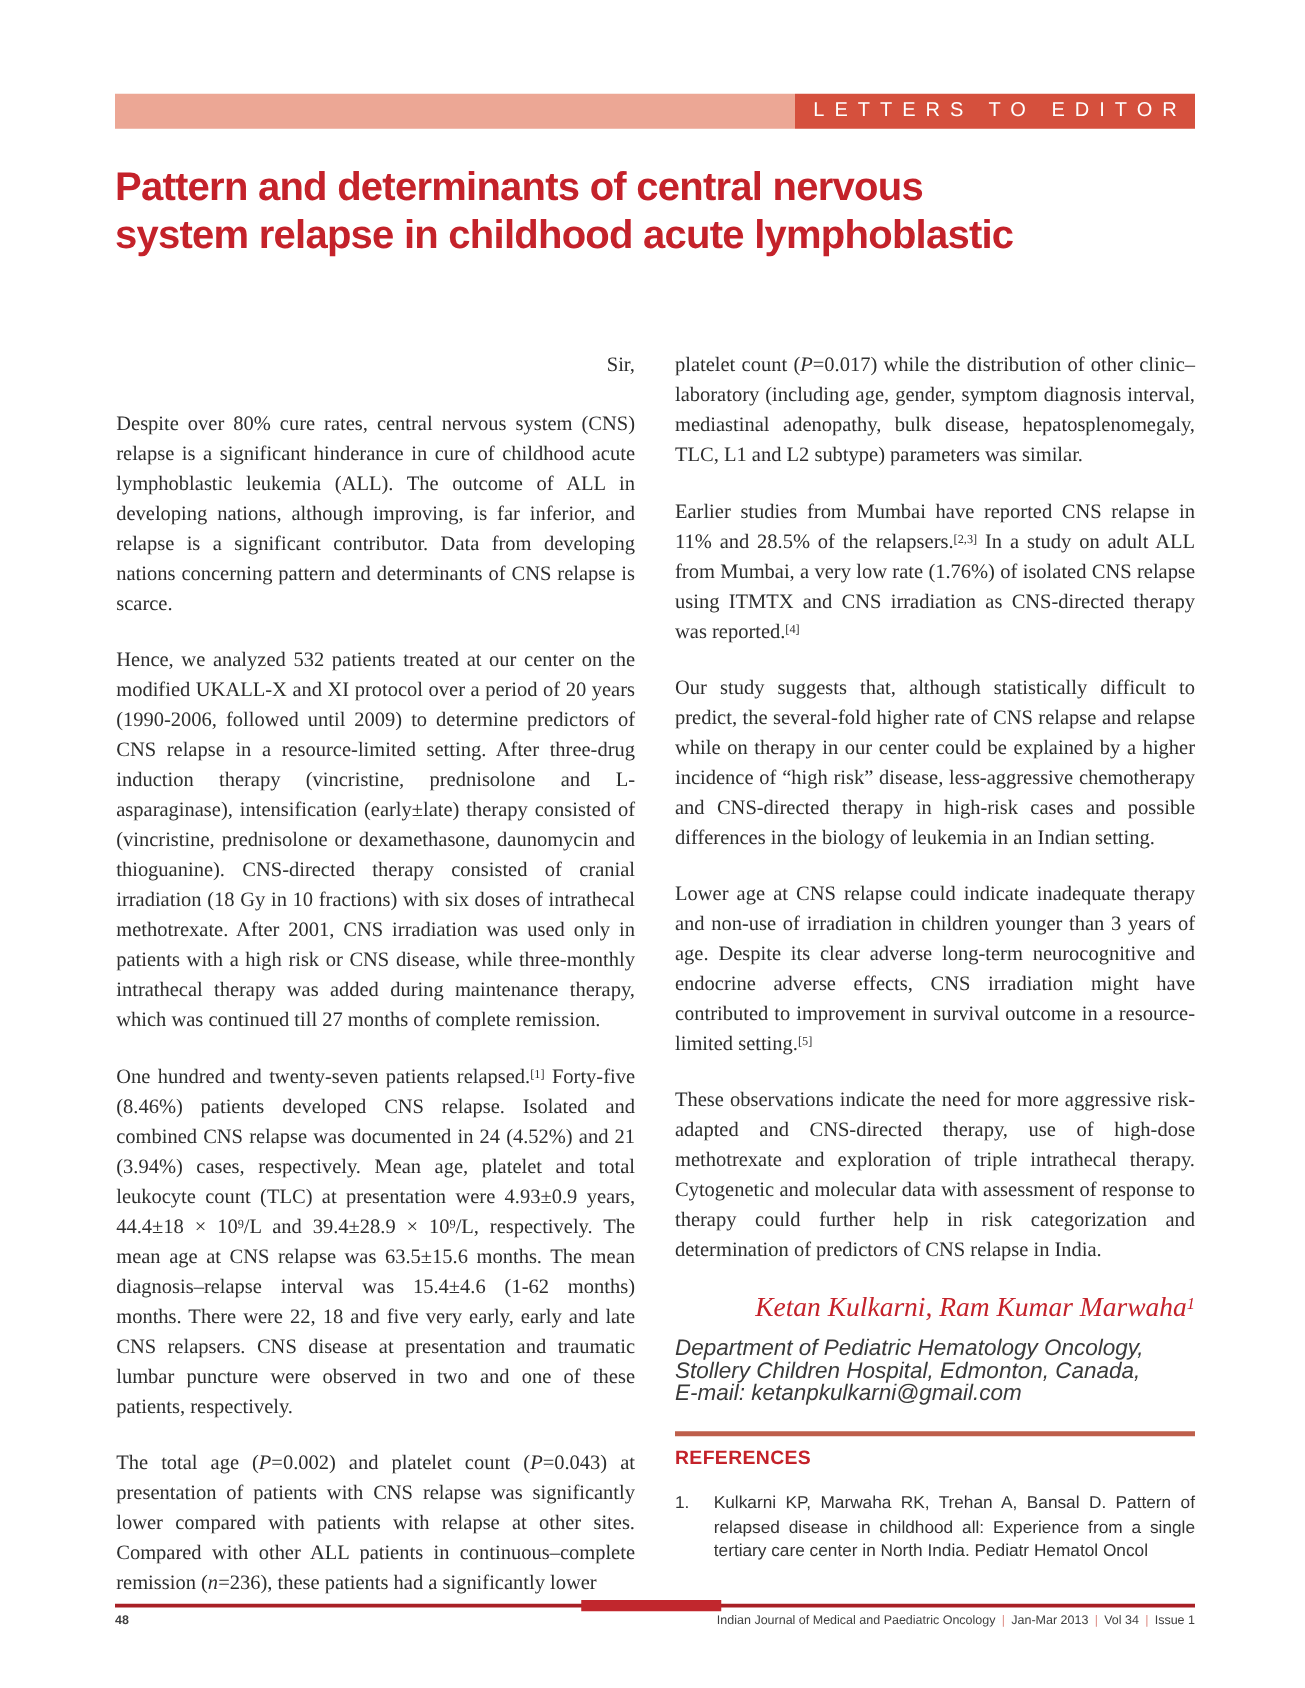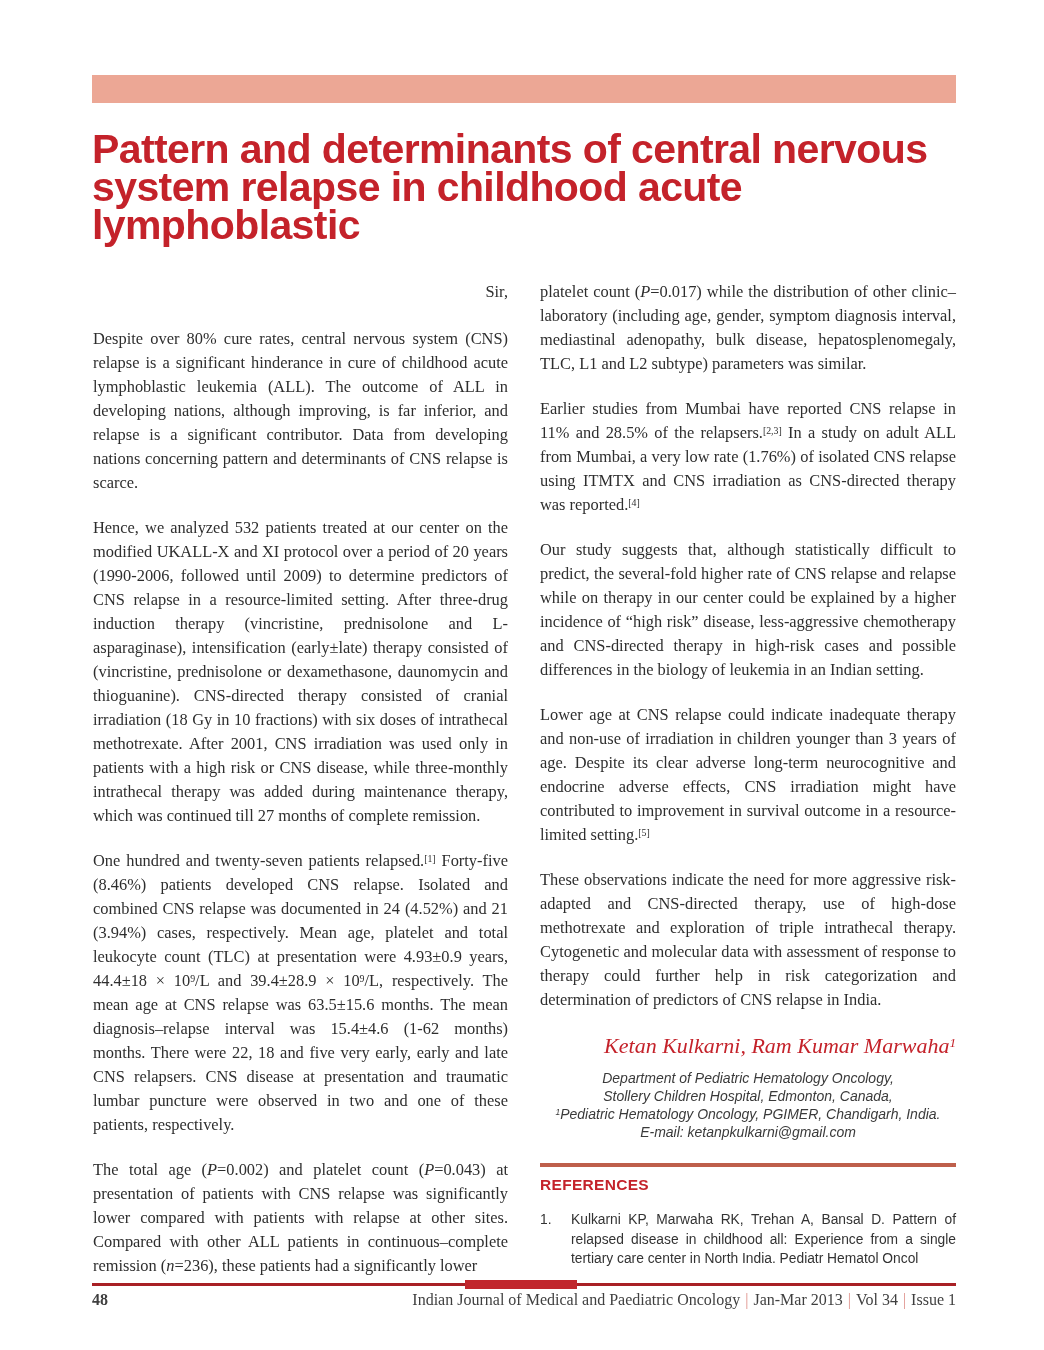--- a/index.html
+++ b/index.html
@@ -20,21 +20,21 @@
     font-size:16px; letter-spacing:8px; font-weight:400;
     display:flex; align-items:center; justify-content:center;
     text-indent:8px;
   }
 
   
   .title {
     position:absolute; left:92px; top:130px; width:880px; margin:0;
     color:#C4222A;
     font-family:"Liberation Sans", sans-serif;
-    font-weight:bold; font-size:41px; line-height:38px; letter-spacing:-0.6px;
+    font-weight:bold; font-size:32px; line-height:38px; letter-spacing:-0.6px;
   }
   .title-line { display:block; }
 
   
   .col { position:absolute; top:280px; }
   .col-left  { left:93px;  width:415px; }
   .col-right { left:540px; width:416px; }
 
   .body-text {
     margin:0 0 21px 0;
@@ -44,23 +44,23 @@
   .salutation { text-align:right; margin-bottom:23px; }
 
   sup { font-size:60%; line-height:0; position:relative; top:-0.45em; vertical-align:baseline; }
 
   
   .authors {
     margin:6px 0 10px 0; text-align:right;
     color:#C4222A; font-style:italic; font-size:22px;
   }
   .affiliation {
-    text-align:center;
+    text-align:left;
     font-family:"Liberation Sans", sans-serif; font-style:italic;
-    font-size:14px; line-height:18px; color:#3A3A3A;
+    font-size:18px; line-height:18px; color:#3A3A3A;
     margin-bottom:22px;
   }
 
   
   .ref-rule { height:4px; background:#BE5F4B; margin:0 0 9px 0; }
   .ref-heading {
     font-family:"Liberation Sans", sans-serif; font-weight:bold;
     color:#C4222A; font-size:15.5px; letter-spacing:0.3px;
     margin:0 0 16px 0;
   }
@@ -71,32 +71,33 @@
   }
   .ref-num { width:31px; flex-shrink:0; }
   .ref-text { flex:1; text-align:justify; }
 
   
   .footer-rule { position:absolute; left:92px; top:1283px; width:864px; height:3px; background:#A82025; }
   .footer-rule-thick { position:absolute; left:373px; top:-3px; width:112px; height:9px; background:#C1272D; }
   .footer-row {
     position:absolute; left:92px; top:1291px; width:864px;
     display:flex; justify-content:space-between; align-items:baseline;
-    font-family:Liberation Serif, serif; font-size:16px; color:#3F3F3F;
+    font-family:Liberation Sans, sans-serif; font-size:10px; color:#3F3F3F;
   }
   .page-num { font-weight:bold; }
   .pipe { color:#DE8F88; padding:0 5px; }
 </style>
 </head>
 <body>
 
 <div class="page">
 
   <div class="band">
     <div class="band-light"></div>
+    <div class="band-dark">LETTERS TO EDITOR</div>
   </div>
 
   <h1 class="title">
     <span class="title-line">Pattern and determinants of central nervous</span>
     <span class="title-line">system relapse in childhood acute lymphoblastic</span>
   </h1>
 
   <div class="col col-left">
     <p class="body-text salutation">Sir,</p>
     <p class="body-text"><span>Despite over 80% cure rates, central nervous system (CNS) relapse is a significant hinderance in cure of childhood acute lymphoblastic leukemia (ALL). The outcome of ALL in developing nations, although improving, is far inferior, and relapse is a significant contributor. Data from developing nations concerning pattern and determinants of CNS relapse is scarce.</span></p>
@@ -110,21 +111,20 @@
     <p class="body-text"><span>Earlier studies from Mumbai have reported CNS relapse in 11% and 28.5% of the relapsers.</span><sup>[2,3]</sup><span> In a study on adult ALL from Mumbai, a very low rate (1.76%) of isolated CNS relapse using ITMTX and CNS irradiation as CNS-directed therapy was reported.</span><sup>[4]</sup></p>
     <p class="body-text"><span>Our study suggests that, although statistically difficult to predict, the several-fold higher rate of CNS relapse and relapse while on therapy in our center could be explained by a higher incidence of “high risk” disease, less-aggressive chemotherapy and CNS-directed therapy in high-risk cases and possible differences in the biology of leukemia in an Indian setting.</span></p>
     <p class="body-text"><span>Lower age at CNS relapse could indicate inadequate therapy and non-use of irradiation in children younger than 3 years of age. Despite its clear adverse long-term neurocognitive and endocrine adverse effects, CNS irradiation might have contributed to improvement in survival outcome in a resource-limited setting.</span><sup>[5]</sup></p>
     <p class="body-text"><span>These observations indicate the need for more aggressive risk-adapted and CNS-directed therapy, use of high-dose methotrexate and exploration of triple intrathecal therapy. Cytogenetic and molecular data with assessment of response to therapy could further help in risk categorization and determination of predictors of CNS relapse in India.</span></p>
 
     <div class="authors"><span>Ketan Kulkarni, Ram Kumar Marwaha</span><sup>1</sup></div>
 
     <div class="affiliation">
       <div><span>Department of Pediatric Hematology Oncology,</span></div>
       <div><span>Stollery Children Hospital, Edmonton, Canada,</span></div>
-      <div><sup>1</sup><span>Pediatric Hematology Oncology, PGIMER, Chandigarh, India.</span></div>
       <div><span>E-mail: ketanpkulkarni@gmail.com</span></div>
     </div>
 
     <div class="ref-rule"></div>
     <div class="ref-heading">REFERENCES</div>
 
     <div class="ref-item">
       <span class="ref-num">1.</span>
       <span class="ref-text"><span>Kulkarni KP, Marwaha RK, Trehan A, Bansal D. Pattern of relapsed disease in childhood all: Experience from a single tertiary care center in North India. Pediatr Hematol Oncol</span></span>
     </div>

